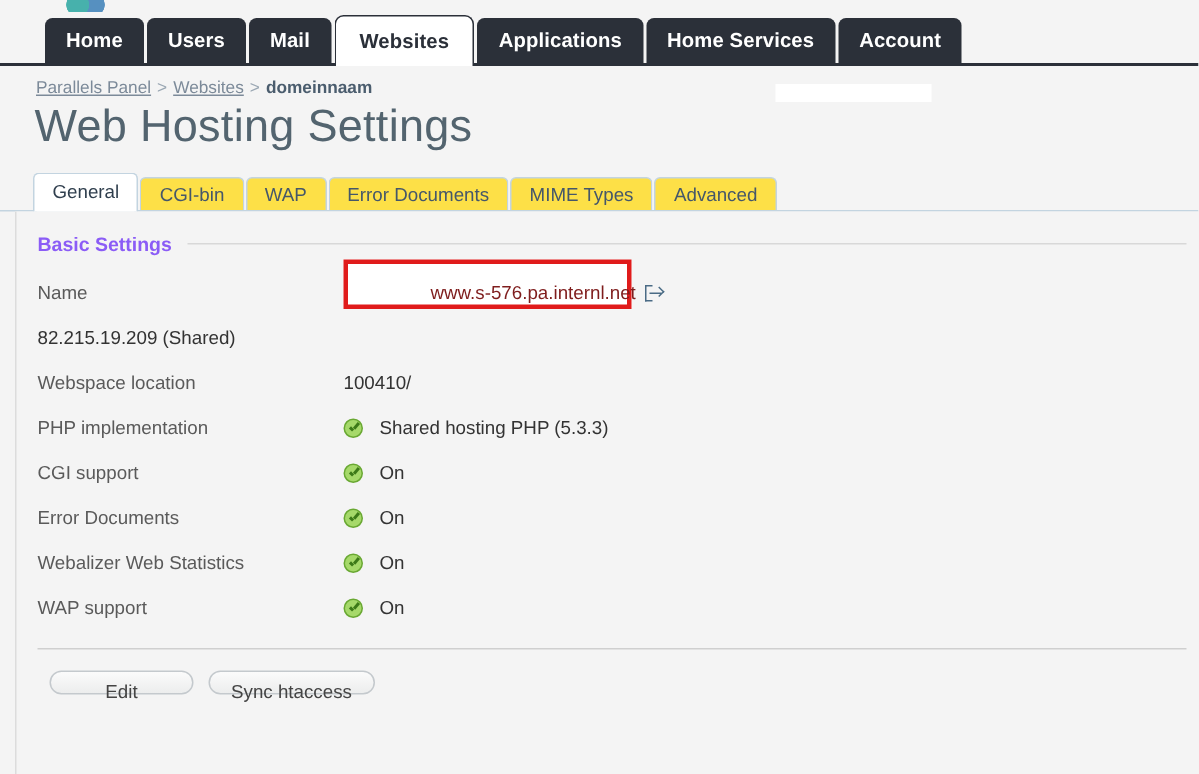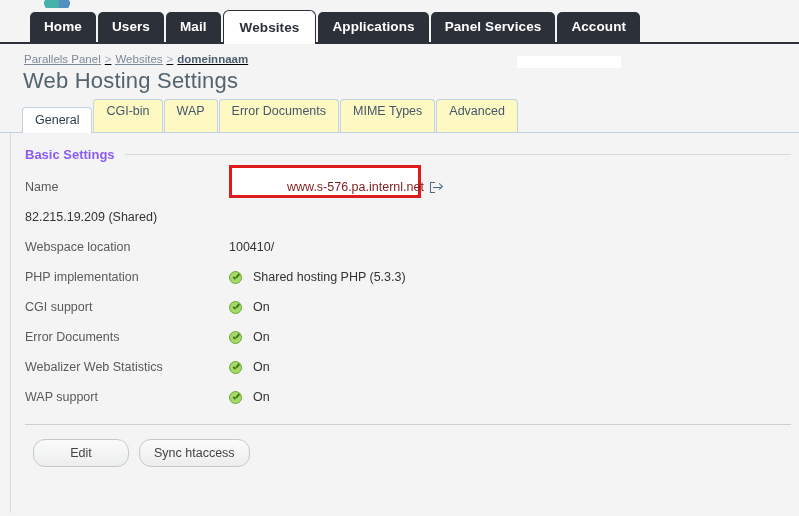--- a/index.html
+++ b/index.html
@@ -71,21 +71,20 @@
     box-sizing: border-box;
     position: relative;
     z-index: 3;
     margin-bottom: -2px;
     padding: 0 16px;
   }
 
   
   .crumbwrap {
     padding: 9px 0 0 24px;
-    text-decoration: underline;
   }
   .crumb {
     font-size: 11.5px;
     color: #7c8a99;
     white-space: nowrap;
   }
   .crumb a {
     color: #7c8a99;
     text-decoration: underline;
     cursor: pointer;
@@ -93,21 +92,21 @@
   .crumb .sep {
     padding: 0 4px;
     color: #9aa7b3;
   }
   .crumb .cur {
     color: #4b5d6e;
     font-weight: bold;
     text-decoration: none;
   }
   .page-title {
-    font-size: 22px;
+    font-size: 30px;
     color: #53646f;
     padding: 3px 0 0 23px;
     font-weight: normal;
     letter-spacing: .2px;
   }
 
   
   .blank-box {
     position: absolute;
     left: 517px;
@@ -121,26 +120,26 @@
   .subtabs {
     margin: 12px 0 0 0;
     padding-left: 22px;
     height: 26px;
     display: flex;
     align-items: flex-end;
     border-bottom: 1px solid #c3d4e0;
     position: relative;
   }
   .stab {
-    height: 33px;
+    height: 22px;
     line-height: 23px;
     padding: 0 12px;
     font-size: 12.5px;
     color: #45576a;
-    background: #fef9c3;
+    background: #fde047;
     border: 1px solid #c3d4e0;
     border-bottom: none;
     border-radius: 4px 4px 0 0;
     margin-right: 1px;
     white-space: nowrap;
     cursor: pointer;
     box-sizing: border-box;
   }
   .stab.active {
     background: #ffffff;
@@ -291,21 +290,21 @@
     background: #cfcfcf;
     margin: 12px 8px 0 14px;
   }
   .buttons {
     padding: 14px 0 0 22px;
     display: flex;
     gap: 10px;
   }
   .btn {
     min-width: 96px;
-    height: 28px;
+    height: 16px;
     line-height: 26px;
     text-align: center;
     font-size: 12.5px;
     color: #444444;
     background: linear-gradient(#fbfbfb, #eceded);
     border: 1px solid #c4c9cd;
     border-radius: 12px;
     cursor: pointer;
     padding: 0 14px;
     box-sizing: border-box;
@@ -319,21 +318,21 @@
   <div class="logo-mark"></div>
 </div>
 
 <div class="topnav">
   <div class="topnav-inner" id="topnav-inner">
       <div class="tnav">Home</div>
       <div class="tnav">Users</div>
       <div class="tnav">Mail</div>
       <div class="tnav active">Websites</div>
       <div class="tnav">Applications</div>
-      <div class="tnav">Panel Services</div>
+      <div class="tnav">Home Services</div>
       <div class="tnav">Account</div>
     </div>
 </div>
 
 <div class="crumbwrap">
   <div class="crumb">
     <a>Parallels Panel</a><span class="sep">&gt;</span><a>Websites</a><span class="sep">&gt;</span><span class="cur">domeinnaam</span>
   </div>
 </div>
 

